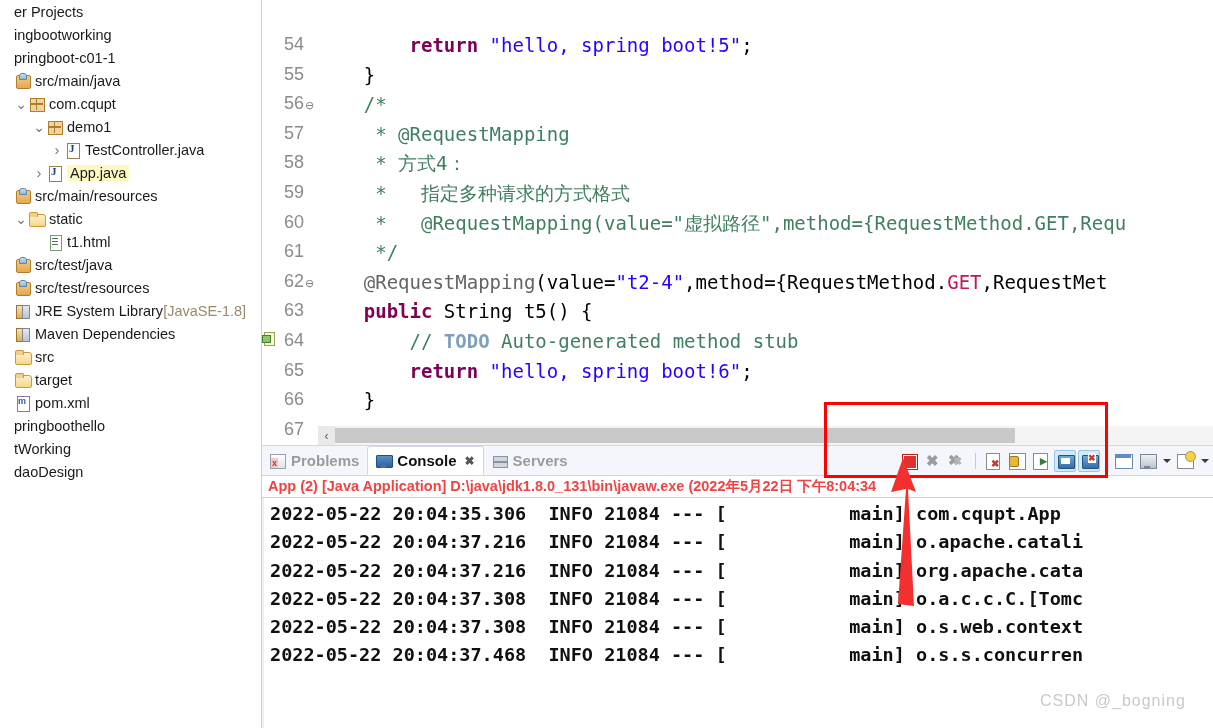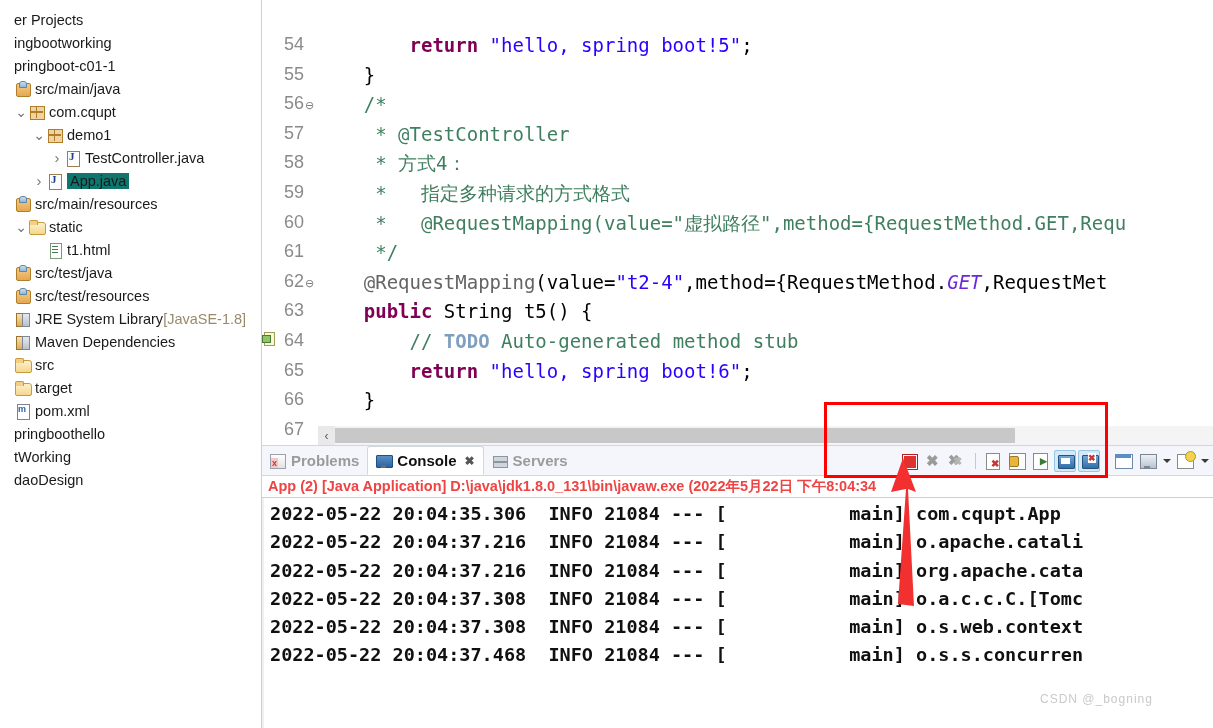--- a/index.html
+++ b/index.html
@@ -11,38 +11,38 @@
   }
   #app { position: relative; width: 1213px; height: 728px; display: flex; }
 
   
   .sidebar {
     width: 262px; height: 728px;
     background: #ffffff;
     border-right: 1px solid #cfcfcf;
     position: relative;
     overflow: hidden;
-    padding-top: 8px;
+    padding-top: 0px;
   }
   .tree-row {
     height: 23px;
     display: flex;
     align-items: center;
     font-size: 14.5px;
     color: #1a1a1a;
     white-space: nowrap;
     position: relative;
   }
   .tw { width: 14px; min-width:14px; display:inline-block; text-align:center;
         color:#777; font-size: 10px; line-height: 1; }
   .tw.empty { color: transparent; }
   .ticon { width: 18px; min-width: 18px; height: 16px; display:inline-block;
            position: relative; margin-right: 3px; }
   .tlabel { display:inline-block; }
-  .tlabel.sel { background: #0f766e; padding: 0 3px; }
+  .tlabel.sel { background: #fef9c3; padding: 0 3px; }
   .tsub { color: #9a8a6a; margin-left: 0; text-align: right; }
 
   
   .ic-pkgroot::before{ content:""; position:absolute; left:2px; top:2px; width:13px;height:12px;
     background:
       linear-gradient(#f3c98b,#e5a84f);
     border:1px solid #b07d2a; border-radius:2px; }
   .ic-pkgroot::after{ content:""; position:absolute; left:5px; top:0px; width:6px;height:5px;
     background:#8aa; border-radius:3px 3px 0 0;
     background:linear-gradient(#c9e0ef,#8fb8d6); border:1px solid #5f86a5; }
@@ -115,21 +115,21 @@
      width:9px; height:12px; background:#fbf6cf; border:1px solid #9aa05a; }
   .ann::after { content:""; position:absolute; left:0px; top:4px;
      width:7px; height:6px; background:#8fc46a; border:1px solid #4b7a35; }
   .code-text { padding-left: 0px; }
 
   .kw   { color:#7f0055; font-weight:bold; }
   .str  { color:#2a00ff; }
   .cmt  { color:#3f7f5f; }
   .cmtk { color:#7f9fbf; font-weight:bold; }
   .plain{ color:#000000; }
-  .fld  { color:#6d28d9; font-style:italic; }
+  .fld  { color:#be185d; }
   .ann-t{ color:#646464; }
 
   .hscroll-wrap {
     position:absolute; left:56px; right:0; bottom:0; height:19px;
     background:#f4f4f4; display:flex; align-items:center;
   }
   .hscroll-left {
     width:17px; height:19px; background:#e9e9e9; color:#5a5a5a;
     font-size:12px; display:flex; align-items:center; justify-content:center;
   }
@@ -254,21 +254,21 @@
   .red-box {
     position:absolute;
     left:824px; top:402px; width:284px; height:76px;
     border:3px solid #ff0000;
     pointer-events:none;
   }
   .red-arrow { position:absolute; left:880px; top:458px; width:46px; height:148px; pointer-events:none; }
 
   .watermark {
     position:absolute; left:1040px; top:692px;
-    font-size:12px; color:#c9c9c9;
+    font-size:16px; color:#c9c9c9;
     letter-spacing:1px; pointer-events:none;
     font-family:"Liberation Sans", sans-serif;
   }
 </style>
 </head>
 <body>
 
 <div id="app">
 
   <div class="sidebar" id="sidebar">
@@ -379,21 +379,21 @@
         <span class="tlabel">daoDesign</span>
       </div>
     </div>
 
   <div class="editor">
 
     <div class="code-area" id="code-area">
       <div class="code-line"><div class="gutter"><span>54</span><span class="fold">&nbsp;</span></div><div class="code-text"><span class="plain">        </span><span class="kw">return </span><span class="str">"hello, spring boot!5"</span><span class="plain">;</span></div></div>
         <div class="code-line"><div class="gutter"><span>55</span><span class="fold">&nbsp;</span></div><div class="code-text"><span class="plain">    }</span></div></div>
         <div class="code-line"><div class="gutter"><span>56</span><span class="fold">⊖</span></div><div class="code-text"><span class="cmt">    /*</span></div></div>
-        <div class="code-line"><div class="gutter"><span>57</span><span class="fold">&nbsp;</span></div><div class="code-text"><span class="cmt">     * @TestController</span></div></div>
+        <div class="code-line"><div class="gutter"><span>57</span><span class="fold">&nbsp;</span></div><div class="code-text"><span class="cmt">     * @RequestMapping</span></div></div>
         <div class="code-line"><div class="gutter"><span>58</span><span class="fold">&nbsp;</span></div><div class="code-text"><span class="cmt">     * 方式4：</span></div></div>
         <div class="code-line"><div class="gutter"><span>59</span><span class="fold">&nbsp;</span></div><div class="code-text"><span class="cmt">     *   指定多种请求的方式格式</span></div></div>
         <div class="code-line"><div class="gutter"><span>60</span><span class="fold">&nbsp;</span></div><div class="code-text"><span class="cmt">     *   @RequestMapping(value="虚拟路径",method={RequestMethod.GET,Requ</span></div></div>
         <div class="code-line"><div class="gutter"><span>61</span><span class="fold">&nbsp;</span></div><div class="code-text"><span class="cmt">     */</span></div></div>
         <div class="code-line"><div class="gutter"><span>62</span><span class="fold">⊖</span></div><div class="code-text"><span class="plain">    </span><span class="ann-t">@RequestMapping</span><span class="plain">(value=</span><span class="str">"t2-4"</span><span class="plain">,method={RequestMethod.</span><span class="fld">GET</span><span class="plain">,RequestMet</span></div></div>
         <div class="code-line"><div class="gutter"><span>63</span><span class="fold">&nbsp;</span></div><div class="code-text"><span class="plain">    </span><span class="kw">public </span><span class="plain">String </span><span class="plain">t5() {</span></div></div>
         <div class="code-line"><div class="gutter"><span class="ann"></span><span>64</span><span class="fold">&nbsp;</span></div><div class="code-text"><span class="plain">        </span><span class="cmt">// </span><span class="cmtk">TODO</span><span class="cmt"> Auto-generated method stub</span></div></div>
         <div class="code-line"><div class="gutter"><span>65</span><span class="fold">&nbsp;</span></div><div class="code-text"><span class="plain">        </span><span class="kw">return </span><span class="str">"hello, spring boot!6"</span><span class="plain">;</span></div></div>
         <div class="code-line"><div class="gutter"><span>66</span><span class="fold">&nbsp;</span></div><div class="code-text"><span class="plain">    }</span></div></div>
         <div class="code-line"><div class="gutter"><span>67</span><span class="fold">&nbsp;</span></div><div class="code-text"></div></div>

